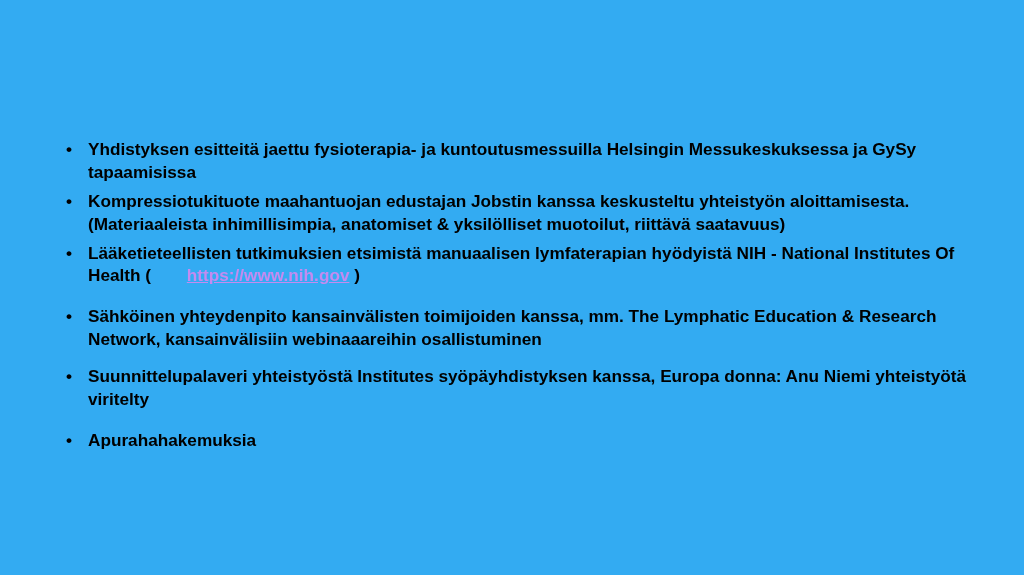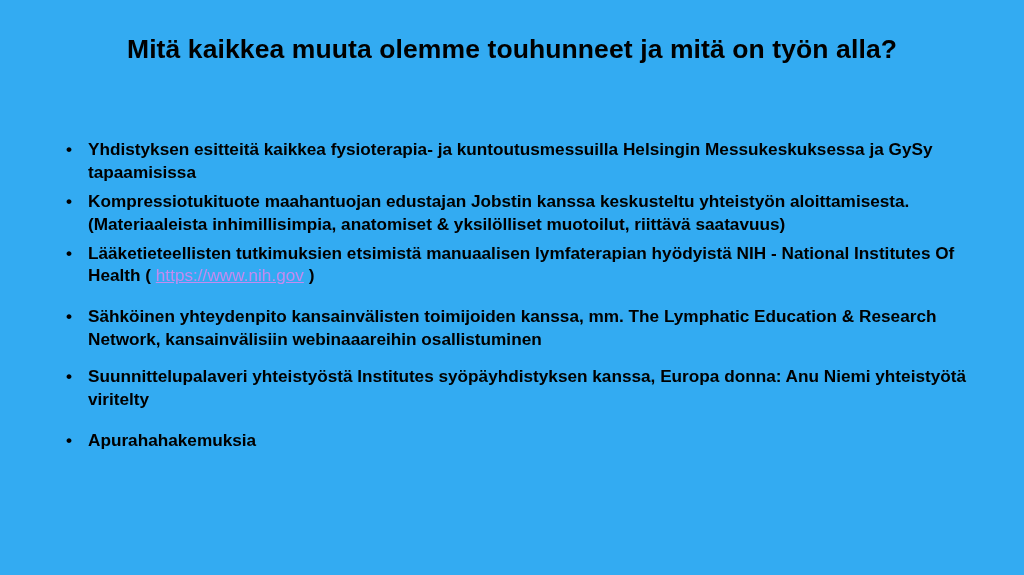--- a/index.html
+++ b/index.html
@@ -51,38 +51,38 @@
     width: 22px;
     font-size: 17.2px;
     line-height: 1.33;
     color: #000000;
   }
   .bullet-text {
     flex: 1 1 auto;
   }
   .link-text {
     color: #c48bf0;
-    font-weight: normal;
+    font-weight: bold;
+    margin-left: 31px;
   }
   .gap-6 { margin-top: 6px; }
   .gap-14 { margin-top: 14px; }
   .gap-18 { margin-top: 18px; }
 </style>
 </head>
 <body>
 
 <div class="slide">
 
-  <div class="slide-title">Mitä kaikkea muuta olemme touhunneet ja mitä on työn alla?</div>
 
   <div class="bullet-list">
 
     <div class="bullet-item">
       <span class="bullet-marker">•</span>
-      <span class="bullet-text">Yhdistyksen esitteitä kaikkea fysioterapia- ja kuntoutusmessuilla Helsingin Messukeskuksessa ja GySy tapaamisissa</span>
+      <span class="bullet-text">Yhdistyksen esitteitä jaettu fysioterapia- ja kuntoutusmessuilla Helsingin Messukeskuksessa ja GySy tapaamisissa</span>
     </div>
 
     <div class="bullet-item gap-6">
       <span class="bullet-marker">•</span>
       <span class="bullet-text">Kompressiotukituote maahantuojan edustajan Jobstin kanssa keskusteltu yhteistyön aloittamisesta. (Materiaaleista inhimillisimpia, anatomiset &amp; yksilölliset muotoilut, riittävä saatavuus)</span>
     </div>
 
     <div class="bullet-item gap-6">
       <span class="bullet-marker">•</span>
       <span class="bullet-text"><span>Lääketieteellisten tutkimuksien etsimistä manuaalisen lymfaterapian hyödyistä NIH - National Institutes Of Health ( </span><a class="link-text" href="#">https://www.nih.gov</a><span> )</span></span>

